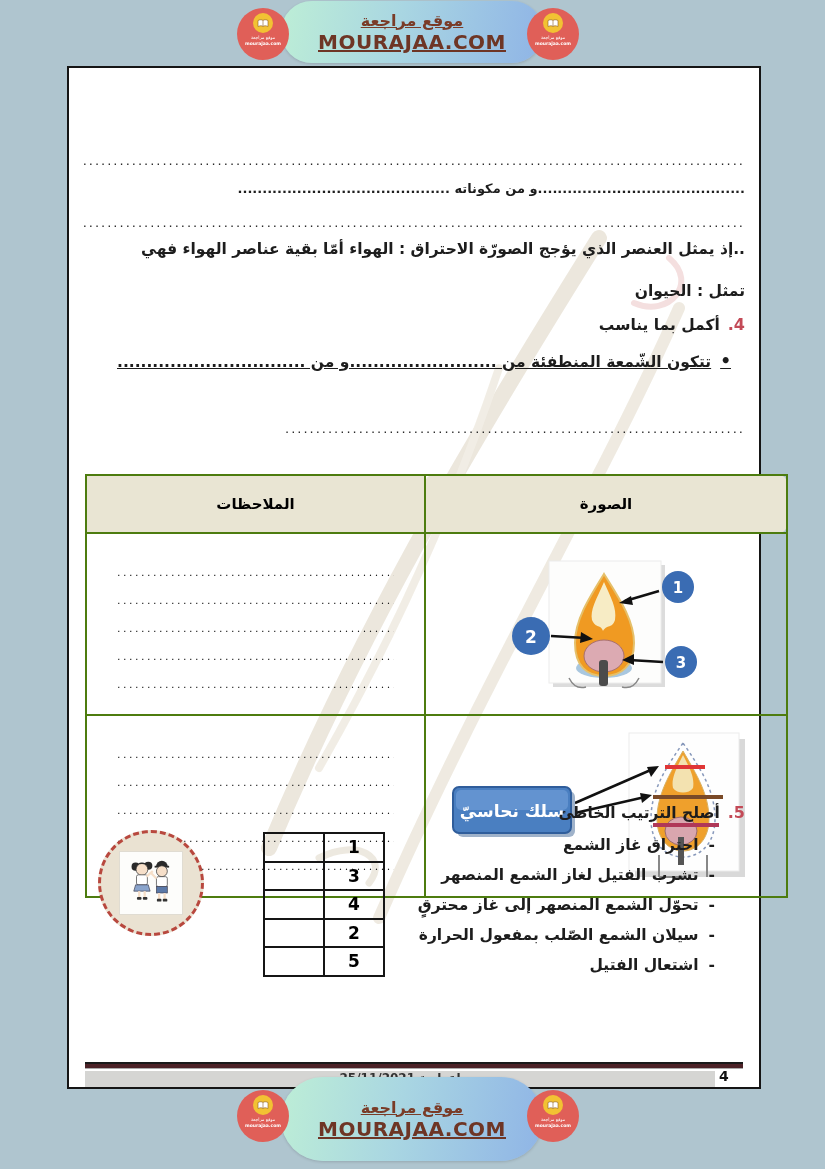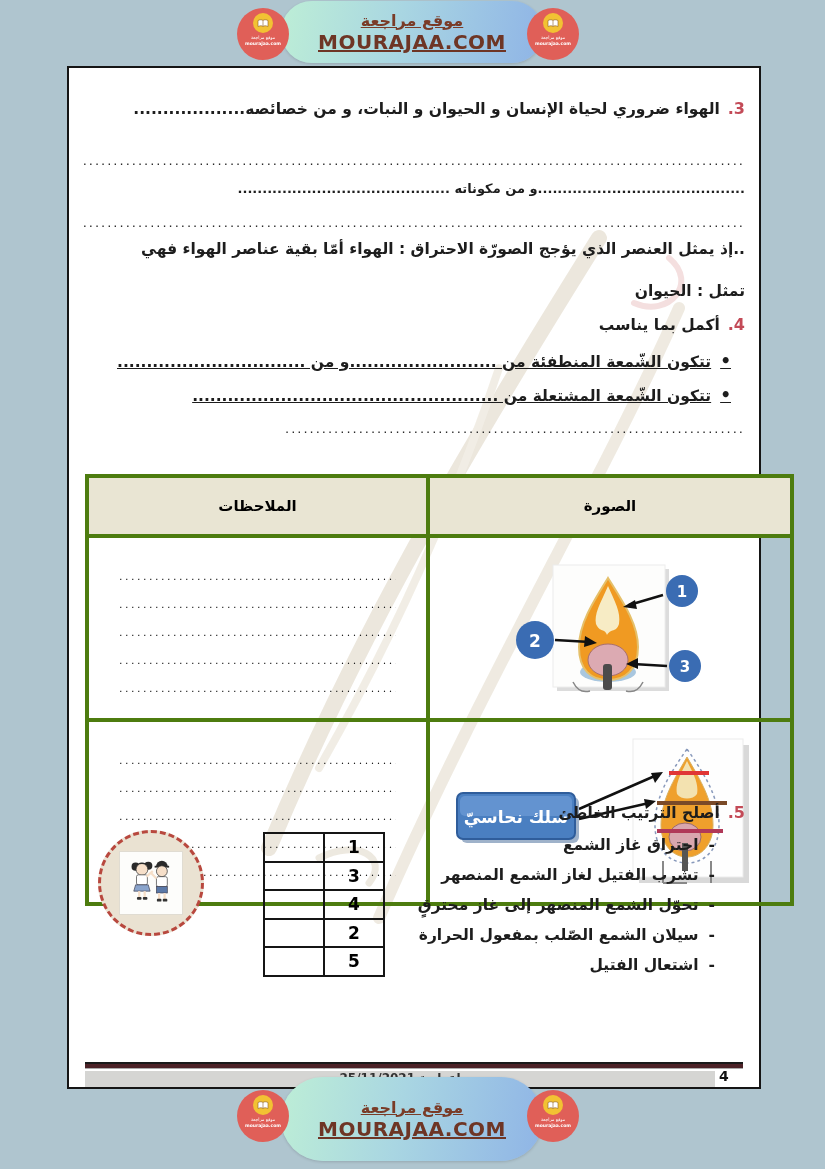--- a/index.html
+++ b/index.html
@@ -48,21 +48,21 @@
   #q3-para1{top:170px;}
   #q3-para2{top:212px;}
   #q4-title{top:246px;}
   .bullet{right:28px;left:14px;text-decoration:underline;}
   .bmark{font-size:17px;margin-left:9px;}
   #q4-b1{top:282px;} #q4-b2{top:316px;}
   #q4-dots{top:350px;} #q4-b3{top:380px;}
   
   #obs-table{position:absolute;top:406px;left:16px;width:633px;
              border-collapse:collapse;table-layout:fixed;}
-  #obs-table td{border:4px solid #4d7c0f;padding:16px;}
+  #obs-table td{border:2px solid #4d7c0f;padding:16px;}
   .obs-head{height:24px;background:#e9e5d3;text-align:center;
             font-weight:700;font-size:15px;direction:rtl;}
   .obs-r1{height:138px;} .obs-r2{height:156px;}
   .notes-cell{vertical-align:top;}
   .dt{margin:2px 14px 0;height:26px;line-height:26px;overflow:hidden;
       white-space:nowrap;font-size:11px;letter-spacing:2.5px;color:#222;
       text-align:center;font-weight:400;}
   .dt-first{margin-top:10px;}
   .img-cell{position:relative;}
   .img-cell svg{position:absolute;left:50%;top:50%;transform:translate(-50%,-50%);}
@@ -122,37 +122,31 @@
   <svg class="wm" viewBox="0 0 690 1019">
     <g fill="none" stroke-linecap="round" opacity="0.55">
       <path d="M530 170 C 430 330, 300 540, 200 780" stroke="#ddd4c2" stroke-width="16"></path>
       <path d="M610 240 C 530 420, 410 620, 310 850" stroke="#e2dac9" stroke-width="12"></path>
       <path d="M430 300 C 390 420, 330 560, 250 700" stroke="#e7e0d1" stroke-width="8"></path>
       <path d="M600 190 C 630 215, 600 250, 565 235" stroke="#ecc6c6" stroke-width="6"></path>
       <path d="M250 790 C 290 770, 320 790, 300 815" stroke="#e0d8c8" stroke-width="7"></path>
     </g>
   </svg>
 
-  <div class="line" id="q3-line">
-    <span class="qnum">3.</span><span>الهواء ضروري لحياة الإنسان و الحيوان و النبات، و من خصائصه...................</span>
-  </div>
   <div class="line dots" id="q3-dots-a">..............................................................................................................</div>
   <div class="line" id="q3-components">..........................................و من مكوناته ...........................................</div>
   <div class="line dots" id="q3-dots-b">..............................................................................................................</div>
   <div class="line" id="q3-para1">..إذ يمثل العنصر الذي يؤجج الصورّة الاحتراق :   الهواء   أمّا بقية عناصر الهواء فهي</div>
   <div class="line" id="q3-para2">تمثل :   الحيوان</div>
 
   <div class="line" id="q4-title">
     <span class="qnum">4.</span><span>أكمل بما يناسب</span>
   </div>
   <div class="line bullet" id="q4-b1">
     <span class="bmark">•</span><span>تتكون الشّمعة المنطفئة من .........................و من ................................</span>
-  </div>
-  <div class="line bullet" id="q4-b2">
-    <span class="bmark">•</span><span>تتكون الشّمعة المشتعلة من ....................................................</span>
   </div>
   <div class="line dots" id="q4-dots">...........................................................................</div>
 
   <table id="obs-table" dir="ltr">
     <tbody>
         <tr>
       <td class="obs-head" style="width:305px;">الملاحظات</td>
       <td class="obs-head" style="width:328px;border-radius:8px;">الصورة</td>
     </tr>
     <tr class="obs-r1">

